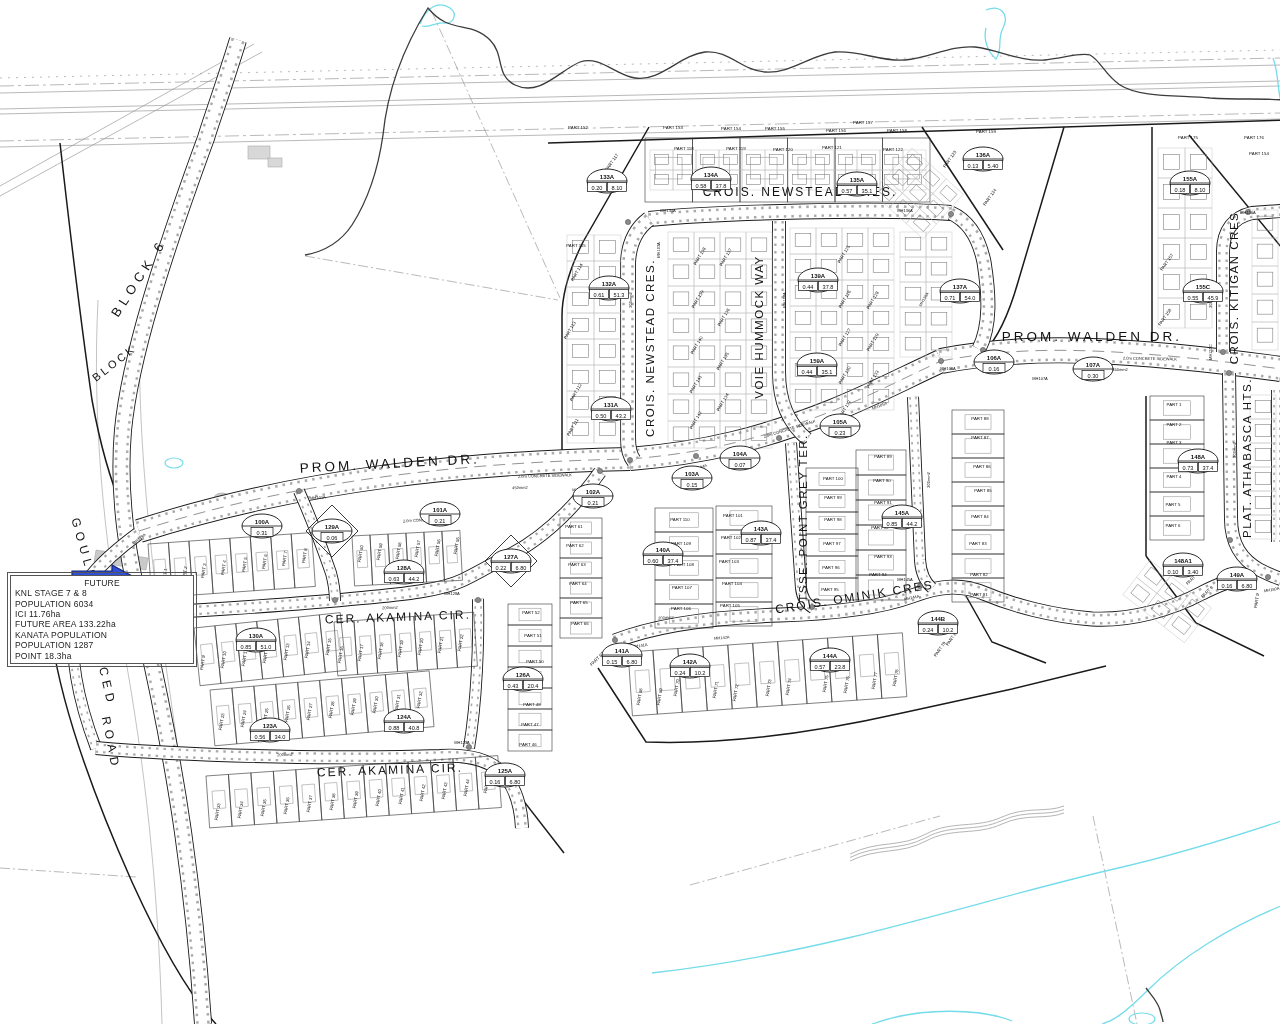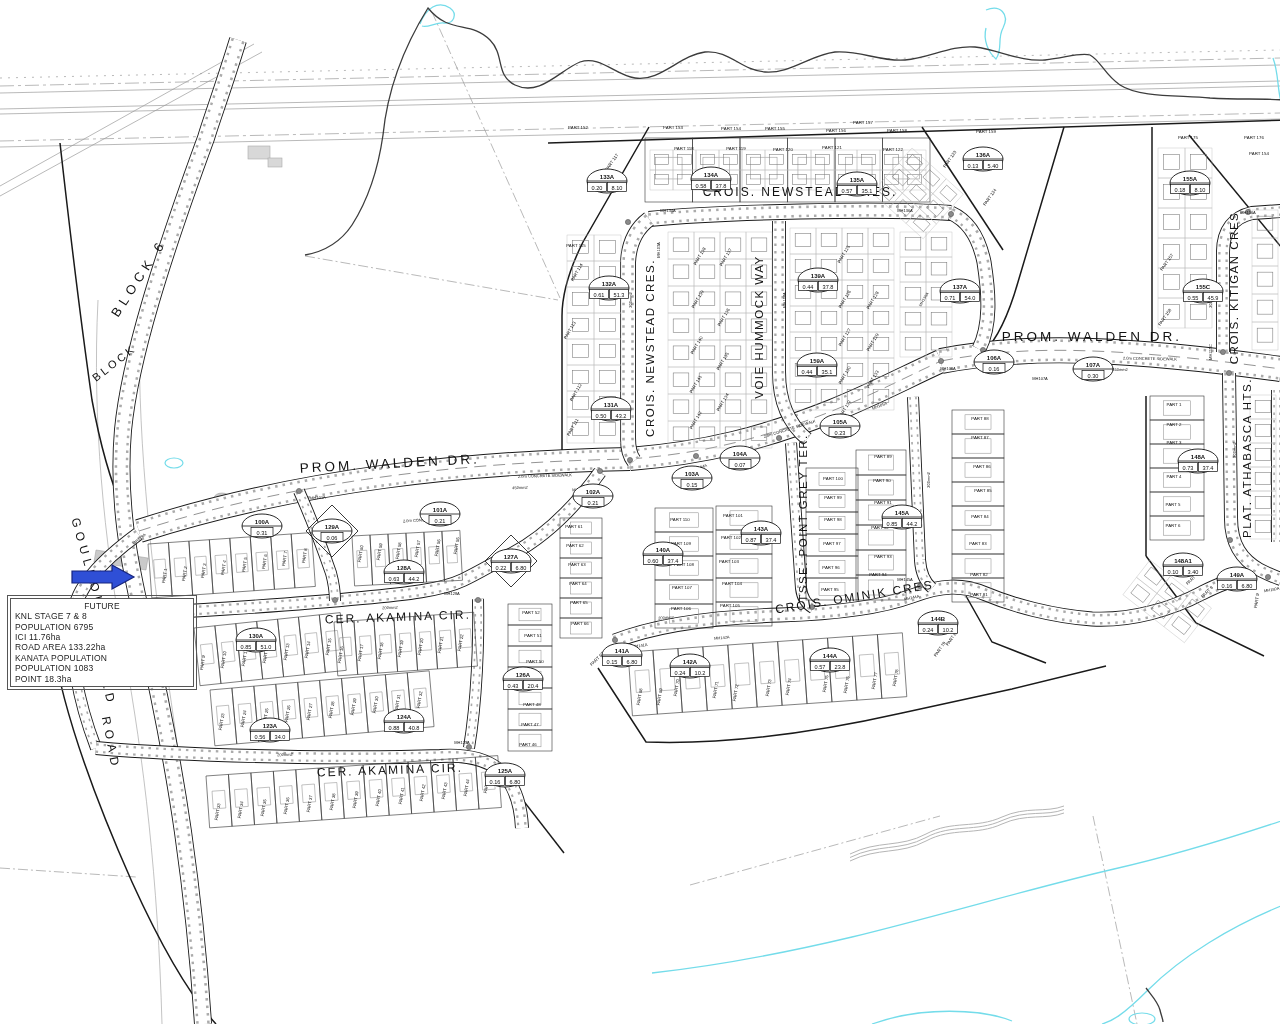--- a/index.html
+++ b/index.html
@@ -1,20 +1,20 @@
 <!DOCTYPE html>
 <html><head>
 <meta charset="utf-8">
 <style>
   html,body{margin:0;padding:0;background:#e8e8e8;}
   .stage{position:relative;width:1280px;height:1024px;background:#ffffff;overflow:hidden;
          font-family:"Liberation Sans", sans-serif;}
   svg{position:absolute;left:0;top:0;}
   svg text{font-family:"Liberation Sans", sans-serif;fill:#111;}
-  .info-box{position:absolute;left:10px;top:598px;width:174px;border:1px solid #555;
+  .info-box{position:absolute;left:10px;top:575px;width:174px;border:1px solid #555;
             outline:1px solid #555;outline-offset:2px;background:#fff;
             font-size:8.5px;line-height:1.22;color:#222;padding:2px 4px;letter-spacing:0.2px;}
   .info-box .first{display:block;text-align:center;}
   .info-box span{display:block;}
 </style>
 </head>
 <body>
 
 <div class="stage">
   <svg id="plan" width="1280" height="1024" viewBox="0 0 1280 1024">
@@ -1287,20 +1287,20 @@
           <text x="1247" y="587.6" font-size="5.6" text-anchor="middle">6.80</text>
         </g>
       </g>
       <g>
         <polygon points="72,571 112,571 112,565 134,577 112,589 112,583 72,583" fill="#2f4fd6" stroke="#16247e" stroke-width="1.2"></polygon>
       </g>
     </svg>
   <div class="info-box">
     <span class="first">FUTURE</span>
     <span>KNL STAGE 7 &amp; 8</span>
-    <span>POPULATION 6795</span>
+    <span>POPULATION 6034</span>
     <span>ICI 11.76ha</span>
-    <span>ROAD AREA 133.22ha</span>
+    <span>FUTURE AREA 133.22ha</span>
     <span>KANATA POPULATION</span>
-    <span>POPULATION 1083</span>
+    <span>POPULATION 1287</span>
     <span>POINT 18.3ha</span>
   </div>
 </div>
 
 </body></html>

